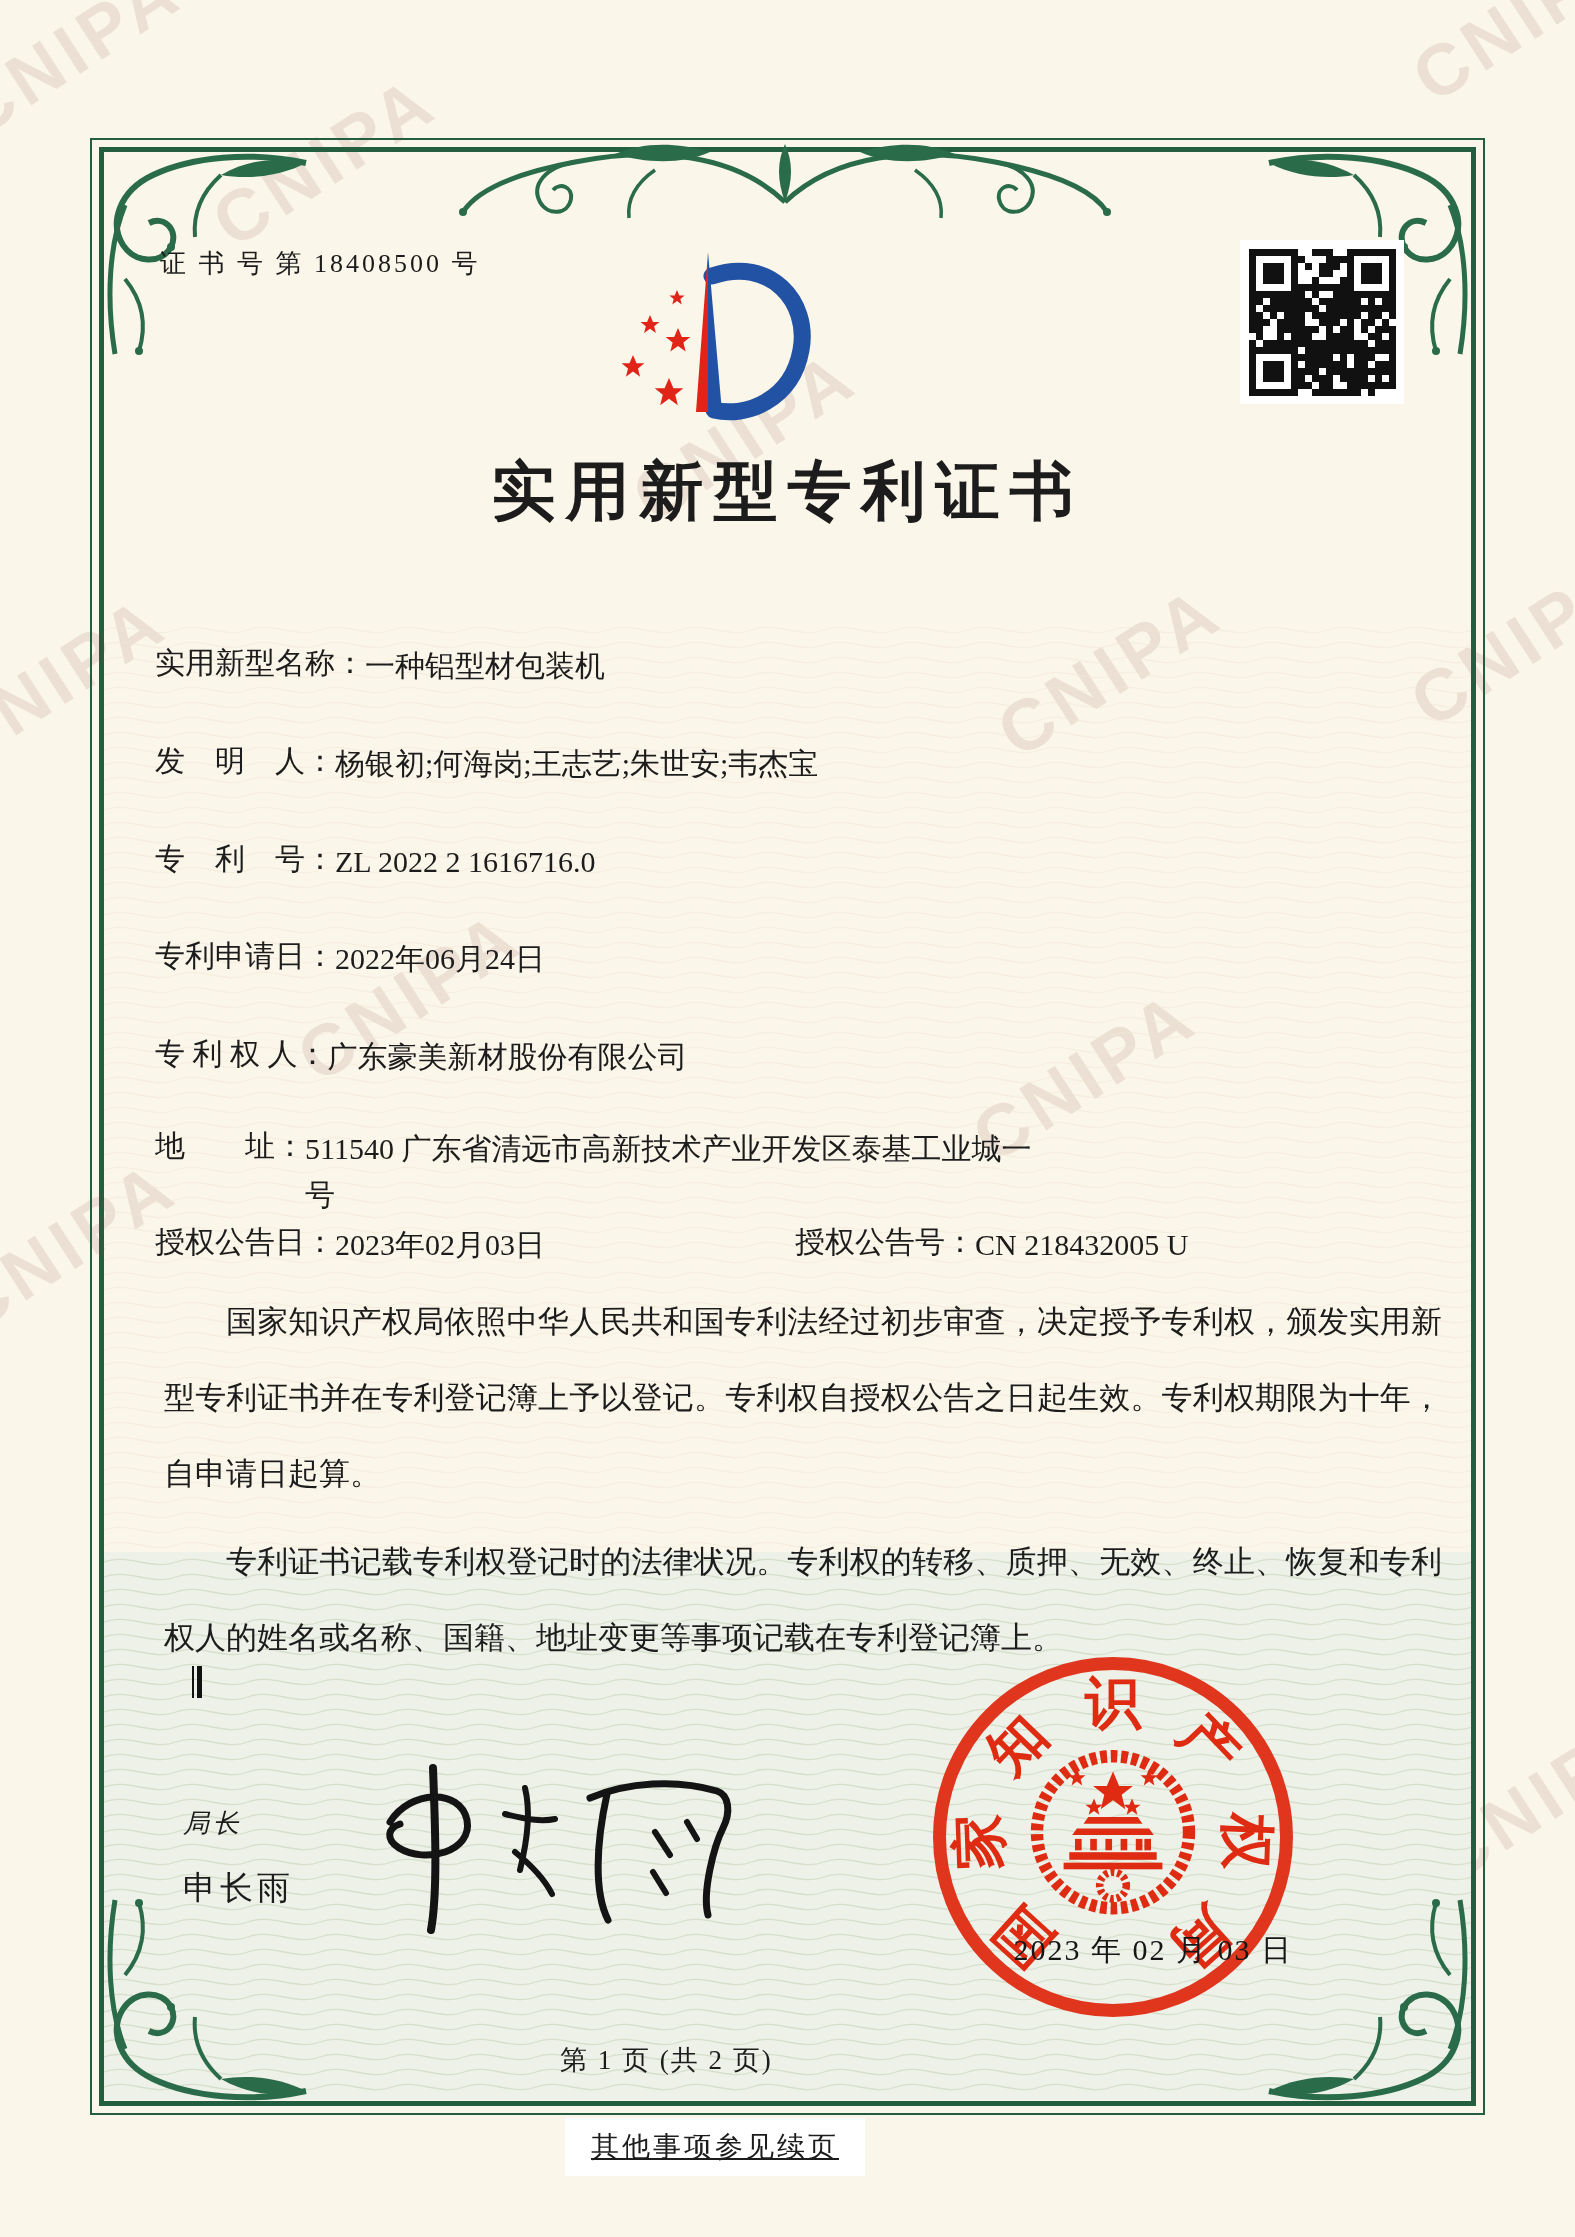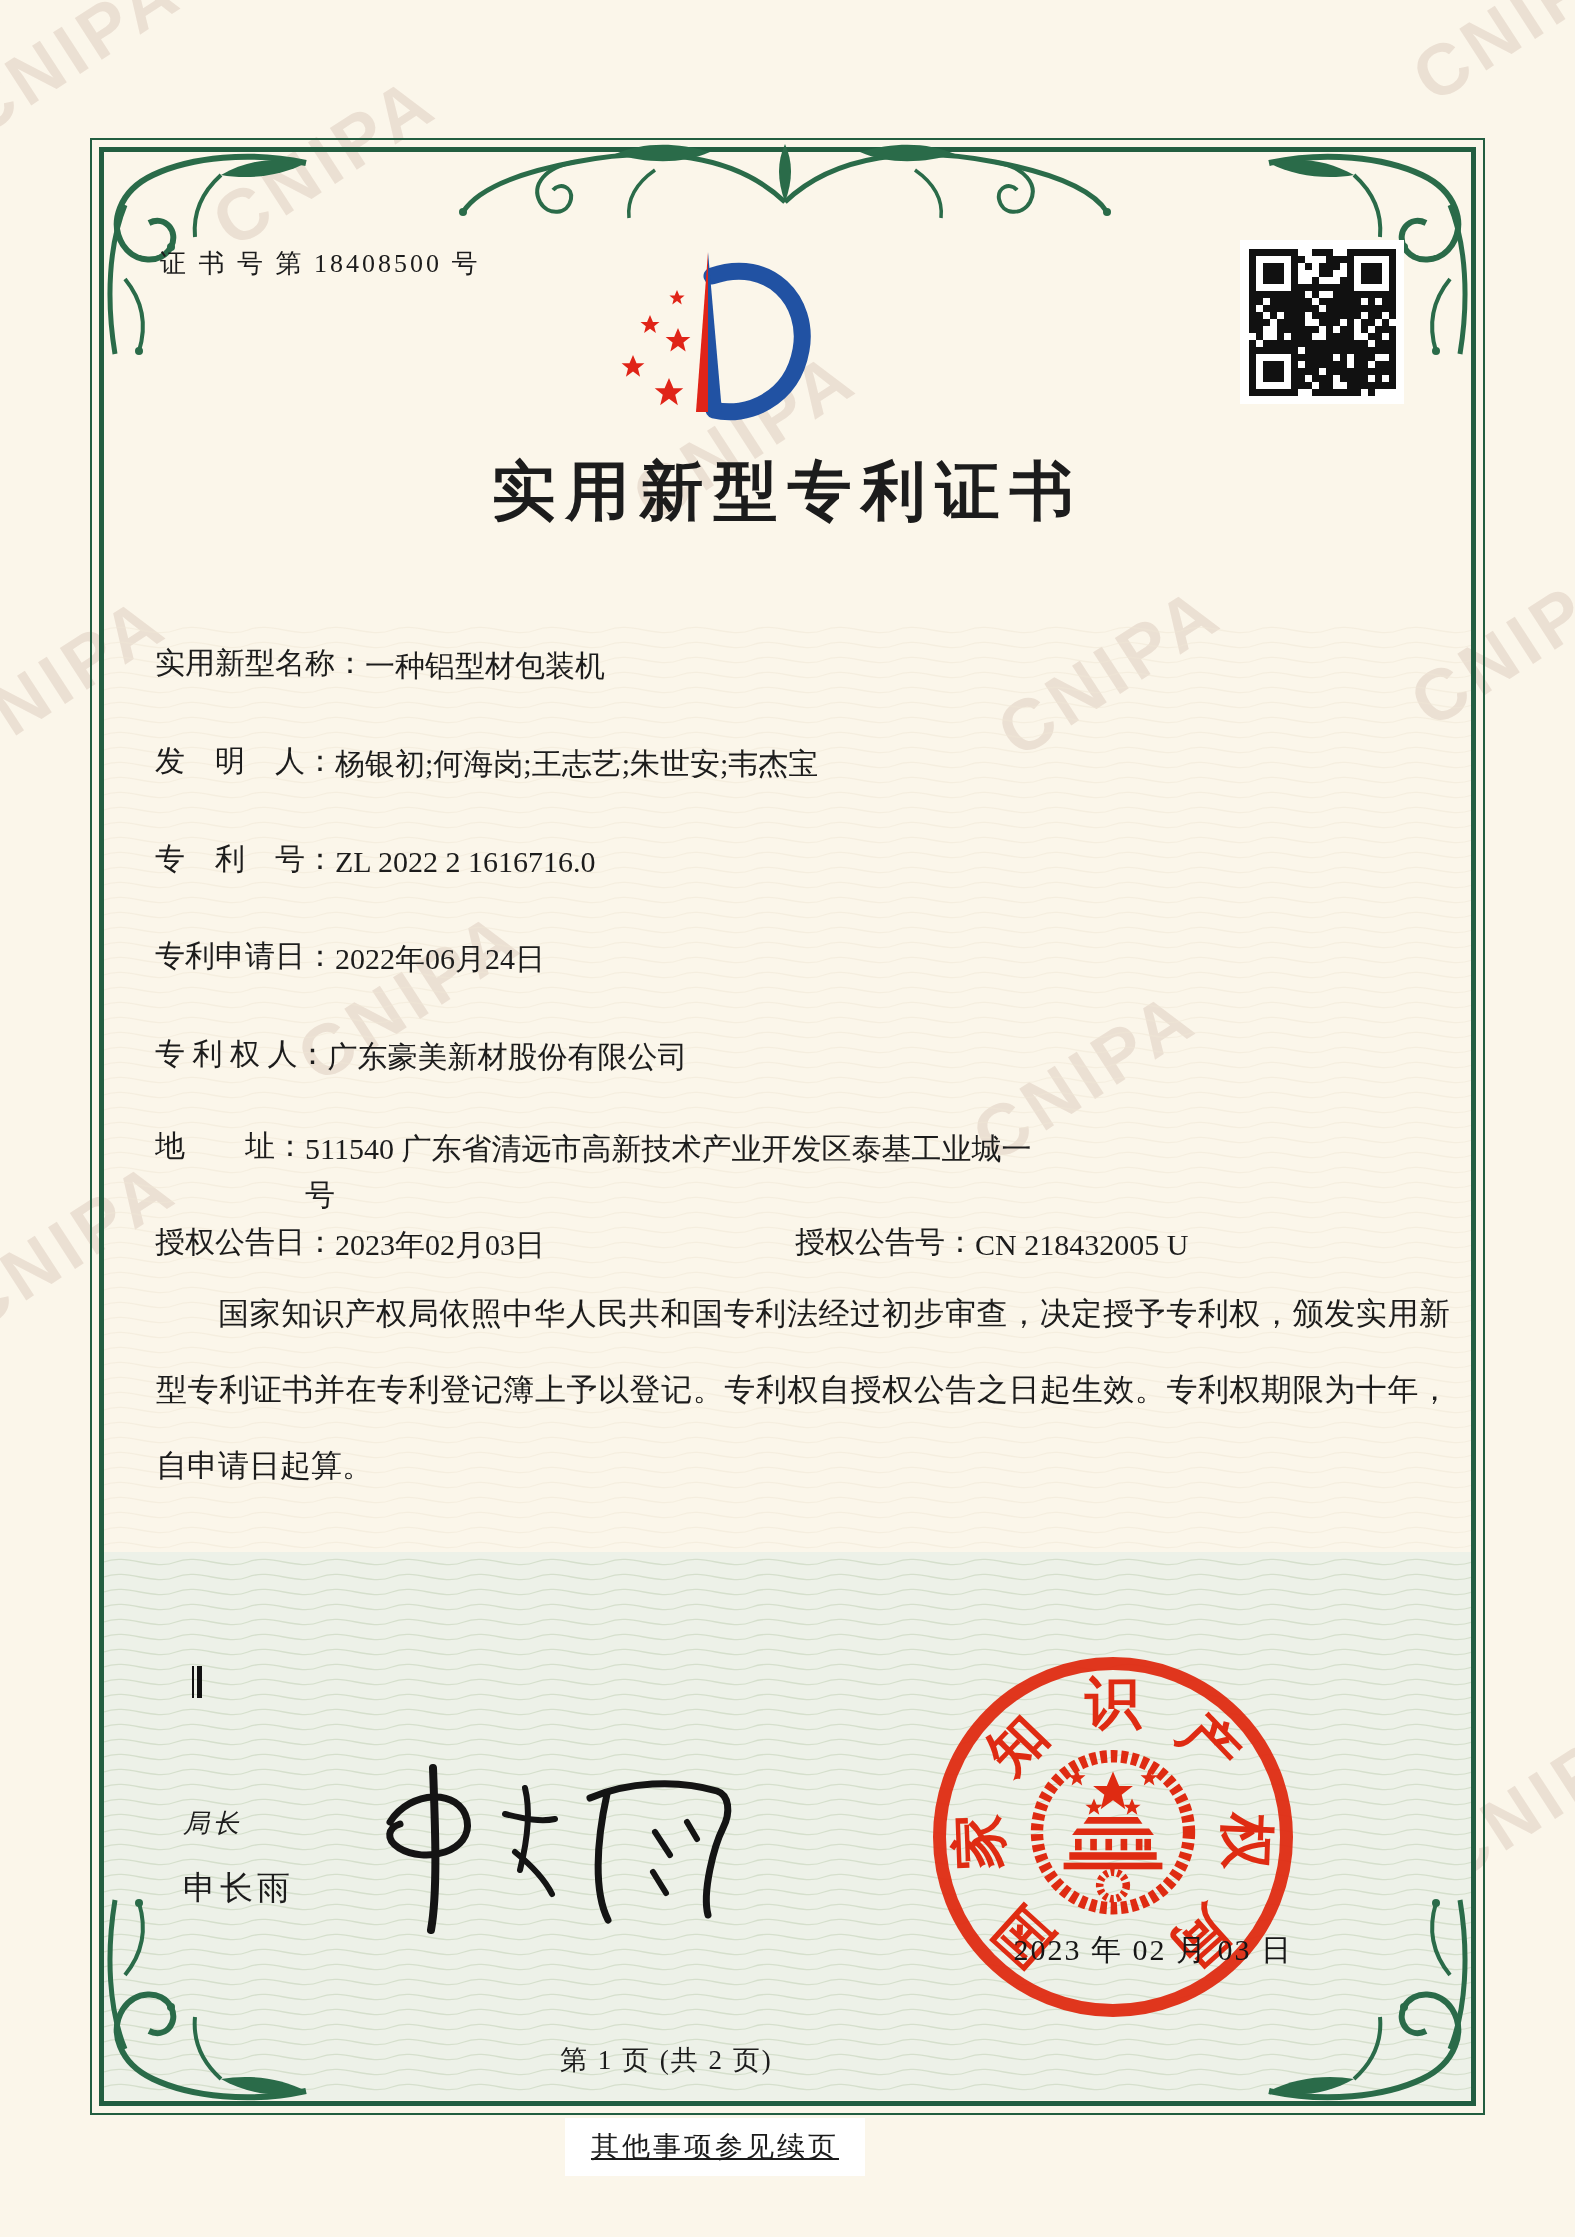--- a/index.html
+++ b/index.html
@@ -26,21 +26,21 @@
     font-size:64px;font-weight:bold;letter-spacing:10px;
   }
   
   .field-row{position:absolute;left:155px;width:1300px;font-size:30px;}
   .f-label{display:inline-block;white-space:pre;}
   .f-value{white-space:pre-line;display:inline-block;vertical-align:top;max-width:900px;line-height:46px;}
   .pair2{position:absolute;left:640px;top:0;text-align:right;}
   
   .body-paragraphs{position:absolute;left:152px;top:1272px;width:1302px;
     font-size:31px;line-height:76px;text-align:justify;}
-  .body-paragraphs p{margin:4px;text-indent:2em;}
+  .body-paragraphs p{margin:12px;text-indent:2em;}
   
   .gband{position:absolute;left:104px;top:1552px;width:1367px;height:548px;background:#edf1e8;overflow:hidden;}
   .gband-upper{position:absolute;left:104px;top:620px;width:1367px;height:930px;opacity:.5;pointer-events:none;}
   
   .barcode{position:absolute;left:192px;top:1666px;}
   .director-title{position:absolute;left:183px;top:1806px;font-size:26px;letter-spacing:4px;font-style:italic;}
   .director-name{position:absolute;left:183px;top:1866px;font-size:33px;letter-spacing:4px;}
   .signature{position:absolute;left:355px;top:1752px;}
   .seal{position:absolute;left:933px;top:1657px;width:360px;height:360px;}
   .seal-ring{position:absolute;left:0;top:0;width:334px;height:334px;border:13px solid #df2b12;border-radius:50%;opacity:.95;}
@@ -490,20 +490,21 @@
 </div>
 <div class="field-row" style="top:1222px">
   <span class="f-label">授权公告日：</span><span class="f-value">2023年02月03日</span>
   <span class="pair2">
     <span class="f-label">授权公告号：</span><span class="f-value">CN 218432005 U</span>
   </span>
 </div>
 
 <div class="body-paragraphs">
   <p>国家知识产权局依照中华人民共和国专利法经过初步审查，决定授予专利权，颁发实用新型专利证书并在专利登记簿上予以登记。专利权自授权公告之日起生效。专利权期限为十年，自申请日起算。</p>
+  <p>专利证书记载专利权登记时的法律状况。专利权的转移、质押、无效、终止、恢复和专利权人的姓名或名称、国籍、地址变更等事项记载在专利登记簿上。</p>
 </div>
 
 <svg class="barcode" id="bc-svg" width="358" height="32">
     <rect x="0" y="0" width="2" height="32" fill="#121212"></rect>
     <rect x="5" y="0" width="5" height="32" fill="#121212"></rect>
   </svg>
 
 <div class="director-title">局长</div>
 <div class="director-name">申长雨</div>
 

